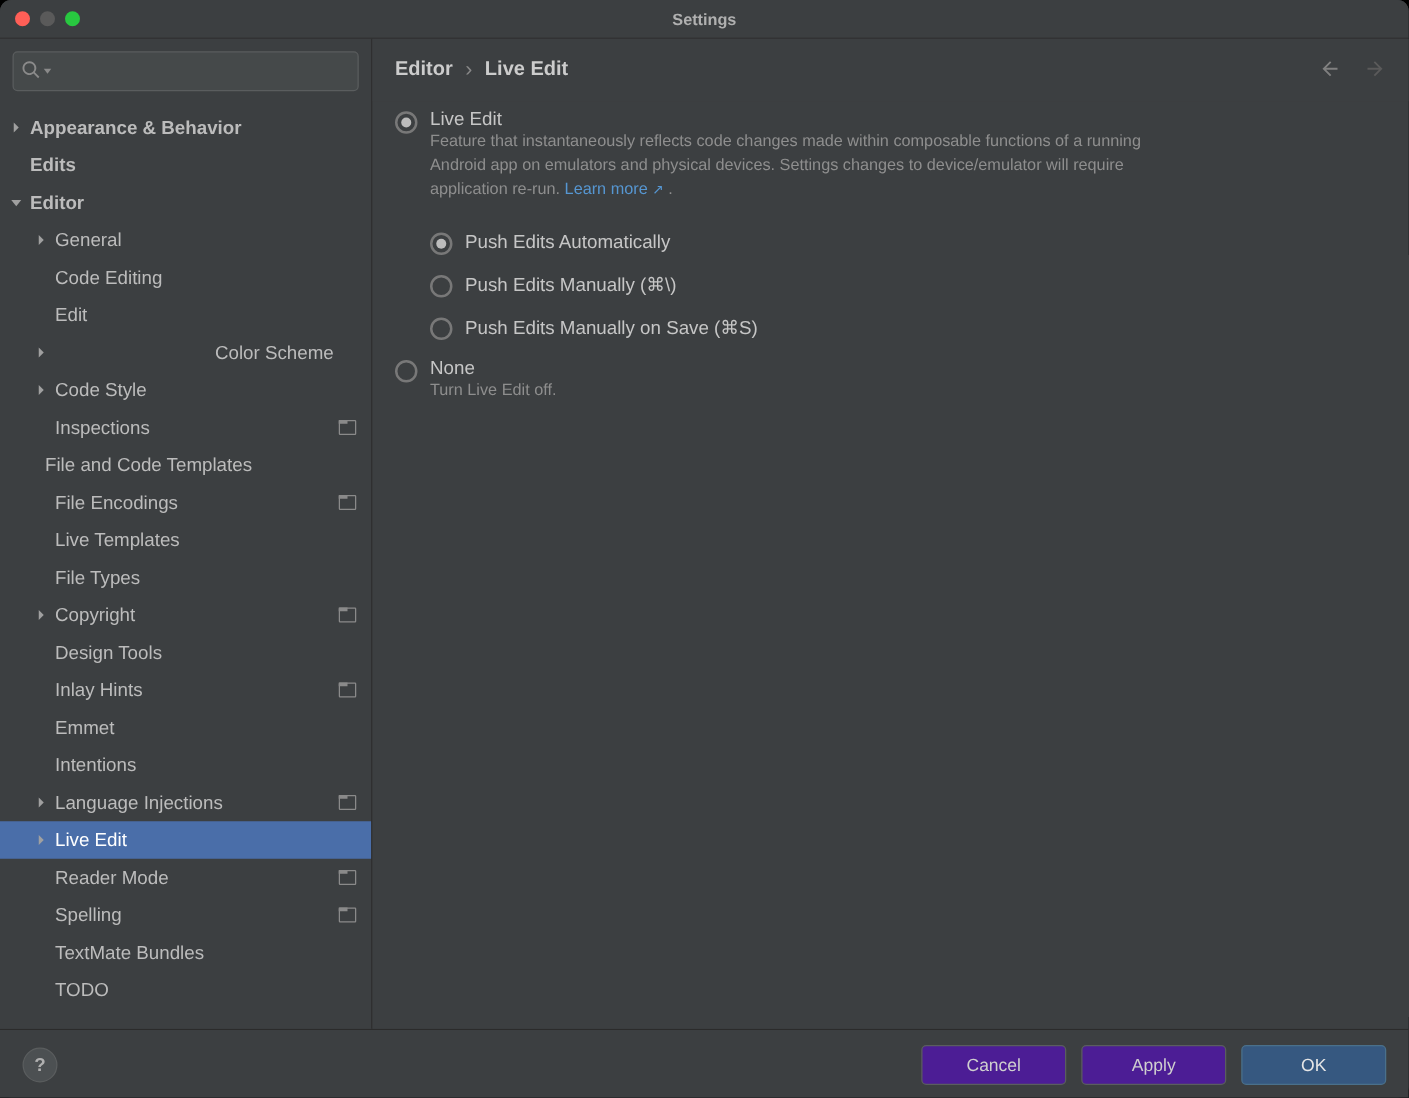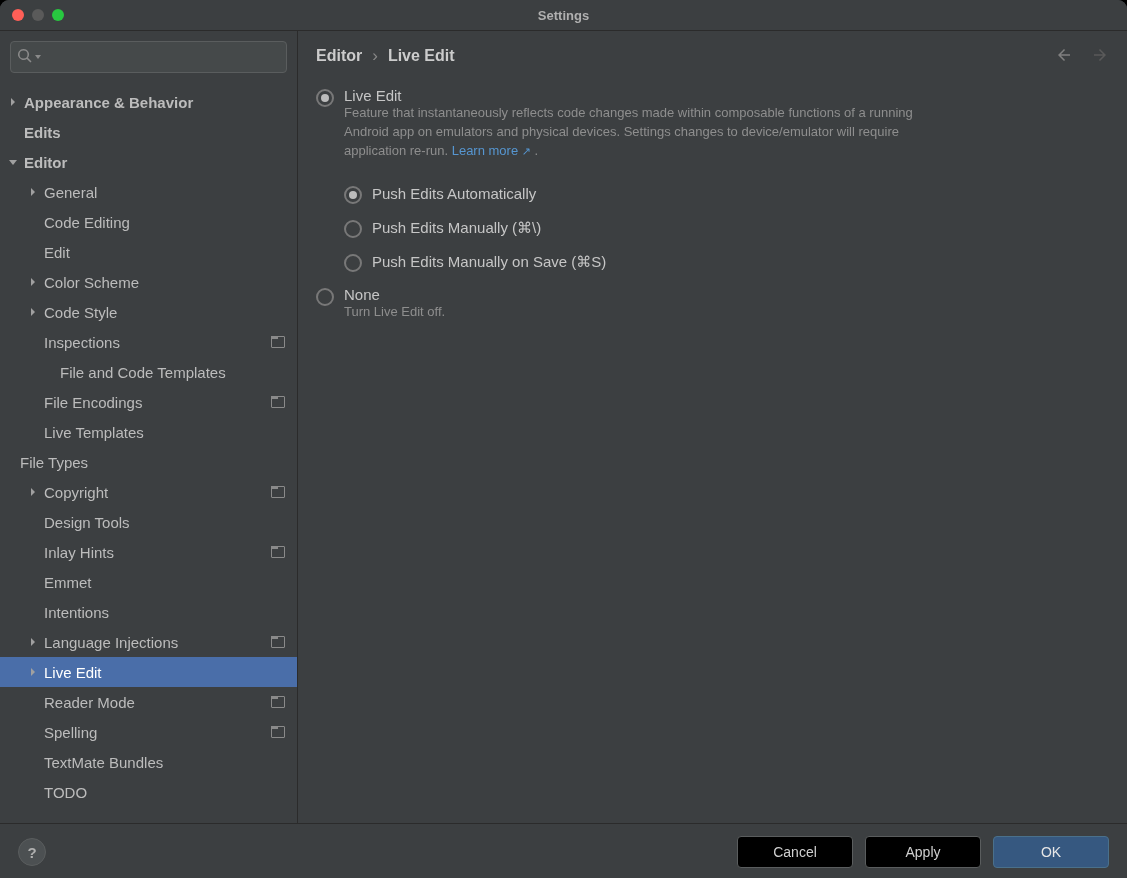--- a/index.html
+++ b/index.html
@@ -236,21 +236,21 @@
     font-weight: 600;
     cursor: pointer;
     border: 1px solid #5a5d5e;
   }
   .footer-spacer { flex: 1; }
   .btn {
     height: 30px;
     min-width: 90px;
     border-radius: 4px;
     border: 1px solid #5a5d5e;
-    background: #000000;
+    background: #4c1d95;
     color: #cfcfcf;
     font-size: 14px;
     display: flex;
     align-items: center;
     justify-content: center;
     margin-left: 12px;
     cursor: pointer;
     padding: 0 12px;
   }
   .btn.primary {
@@ -318,55 +318,55 @@
             <span>General</span>
           </div>
           <div class="tree-row" style="padding-left: 40px; text-align: right;">
             <span class="chev" style="margin-left: -14px; margin-right: 4px;"></span>
             <span>Code Editing</span>
           </div>
           <div class="tree-row" style="padding-left: 40px;">
             <span class="chev" style="margin-left: -14px; margin-right: 4px;"></span>
             <span>Edit</span>
           </div>
-          <div class="tree-row" style="padding-left: 40px;">
+          <div class="tree-row" style="padding-left: 40px; justify-content: space-between;">
             <span class="chev" style="margin-left: -14px; margin-right: 4px;">
               <svg viewBox="0 0 10 10">
                 <path d="M3 1 L7 5 L3 9 Z"></path>
               </svg>
             </span>
             <span>Color Scheme</span>
           </div>
           <div class="tree-row" style="padding-left: 40px;">
             <span class="chev" style="margin-left: -14px; margin-right: 4px;">
               <svg viewBox="0 0 10 10">
                 <path d="M3 1 L7 5 L3 9 Z"></path>
               </svg>
             </span>
             <span>Code Style</span>
           </div>
           <div class="tree-row" style="padding-left: 40px;">
             <span class="chev" style="margin-left: -14px; margin-right: 4px;"></span>
             <span>Inspections</span>
             <span class="proj-badge"></span>
           </div>
-          <div class="tree-row" style="padding-left: 56px;">
+          <div class="tree-row" style="padding-left: 32px;">
             <span class="chev" style="margin-left: -14px; margin-right: 4px;"></span>
             <span>File and Code Templates</span>
           </div>
           <div class="tree-row" style="padding-left: 40px; align-items: center;">
             <span class="chev" style="margin-left: -14px; margin-right: 4px;"></span>
             <span>File Encodings</span>
             <span class="proj-badge"></span>
           </div>
           <div class="tree-row" style="padding-left: 40px;">
             <span class="chev" style="margin-left: -14px; margin-right: 4px;"></span>
             <span>Live Templates</span>
           </div>
-          <div class="tree-row" style="padding-left: 16px;">
+          <div class="tree-row" style="padding-left: 40px;">
             <span class="chev" style="margin-left: -14px; margin-right: 4px;"></span>
             <span>File Types</span>
           </div>
           <div class="tree-row" style="padding-left: 40px;">
             <span class="chev" style="margin-left: -14px; margin-right: 4px;">
               <svg viewBox="0 0 10 10">
                 <path d="M3 1 L7 5 L3 9 Z"></path>
               </svg>
             </span>
             <span>Copyright</span>

